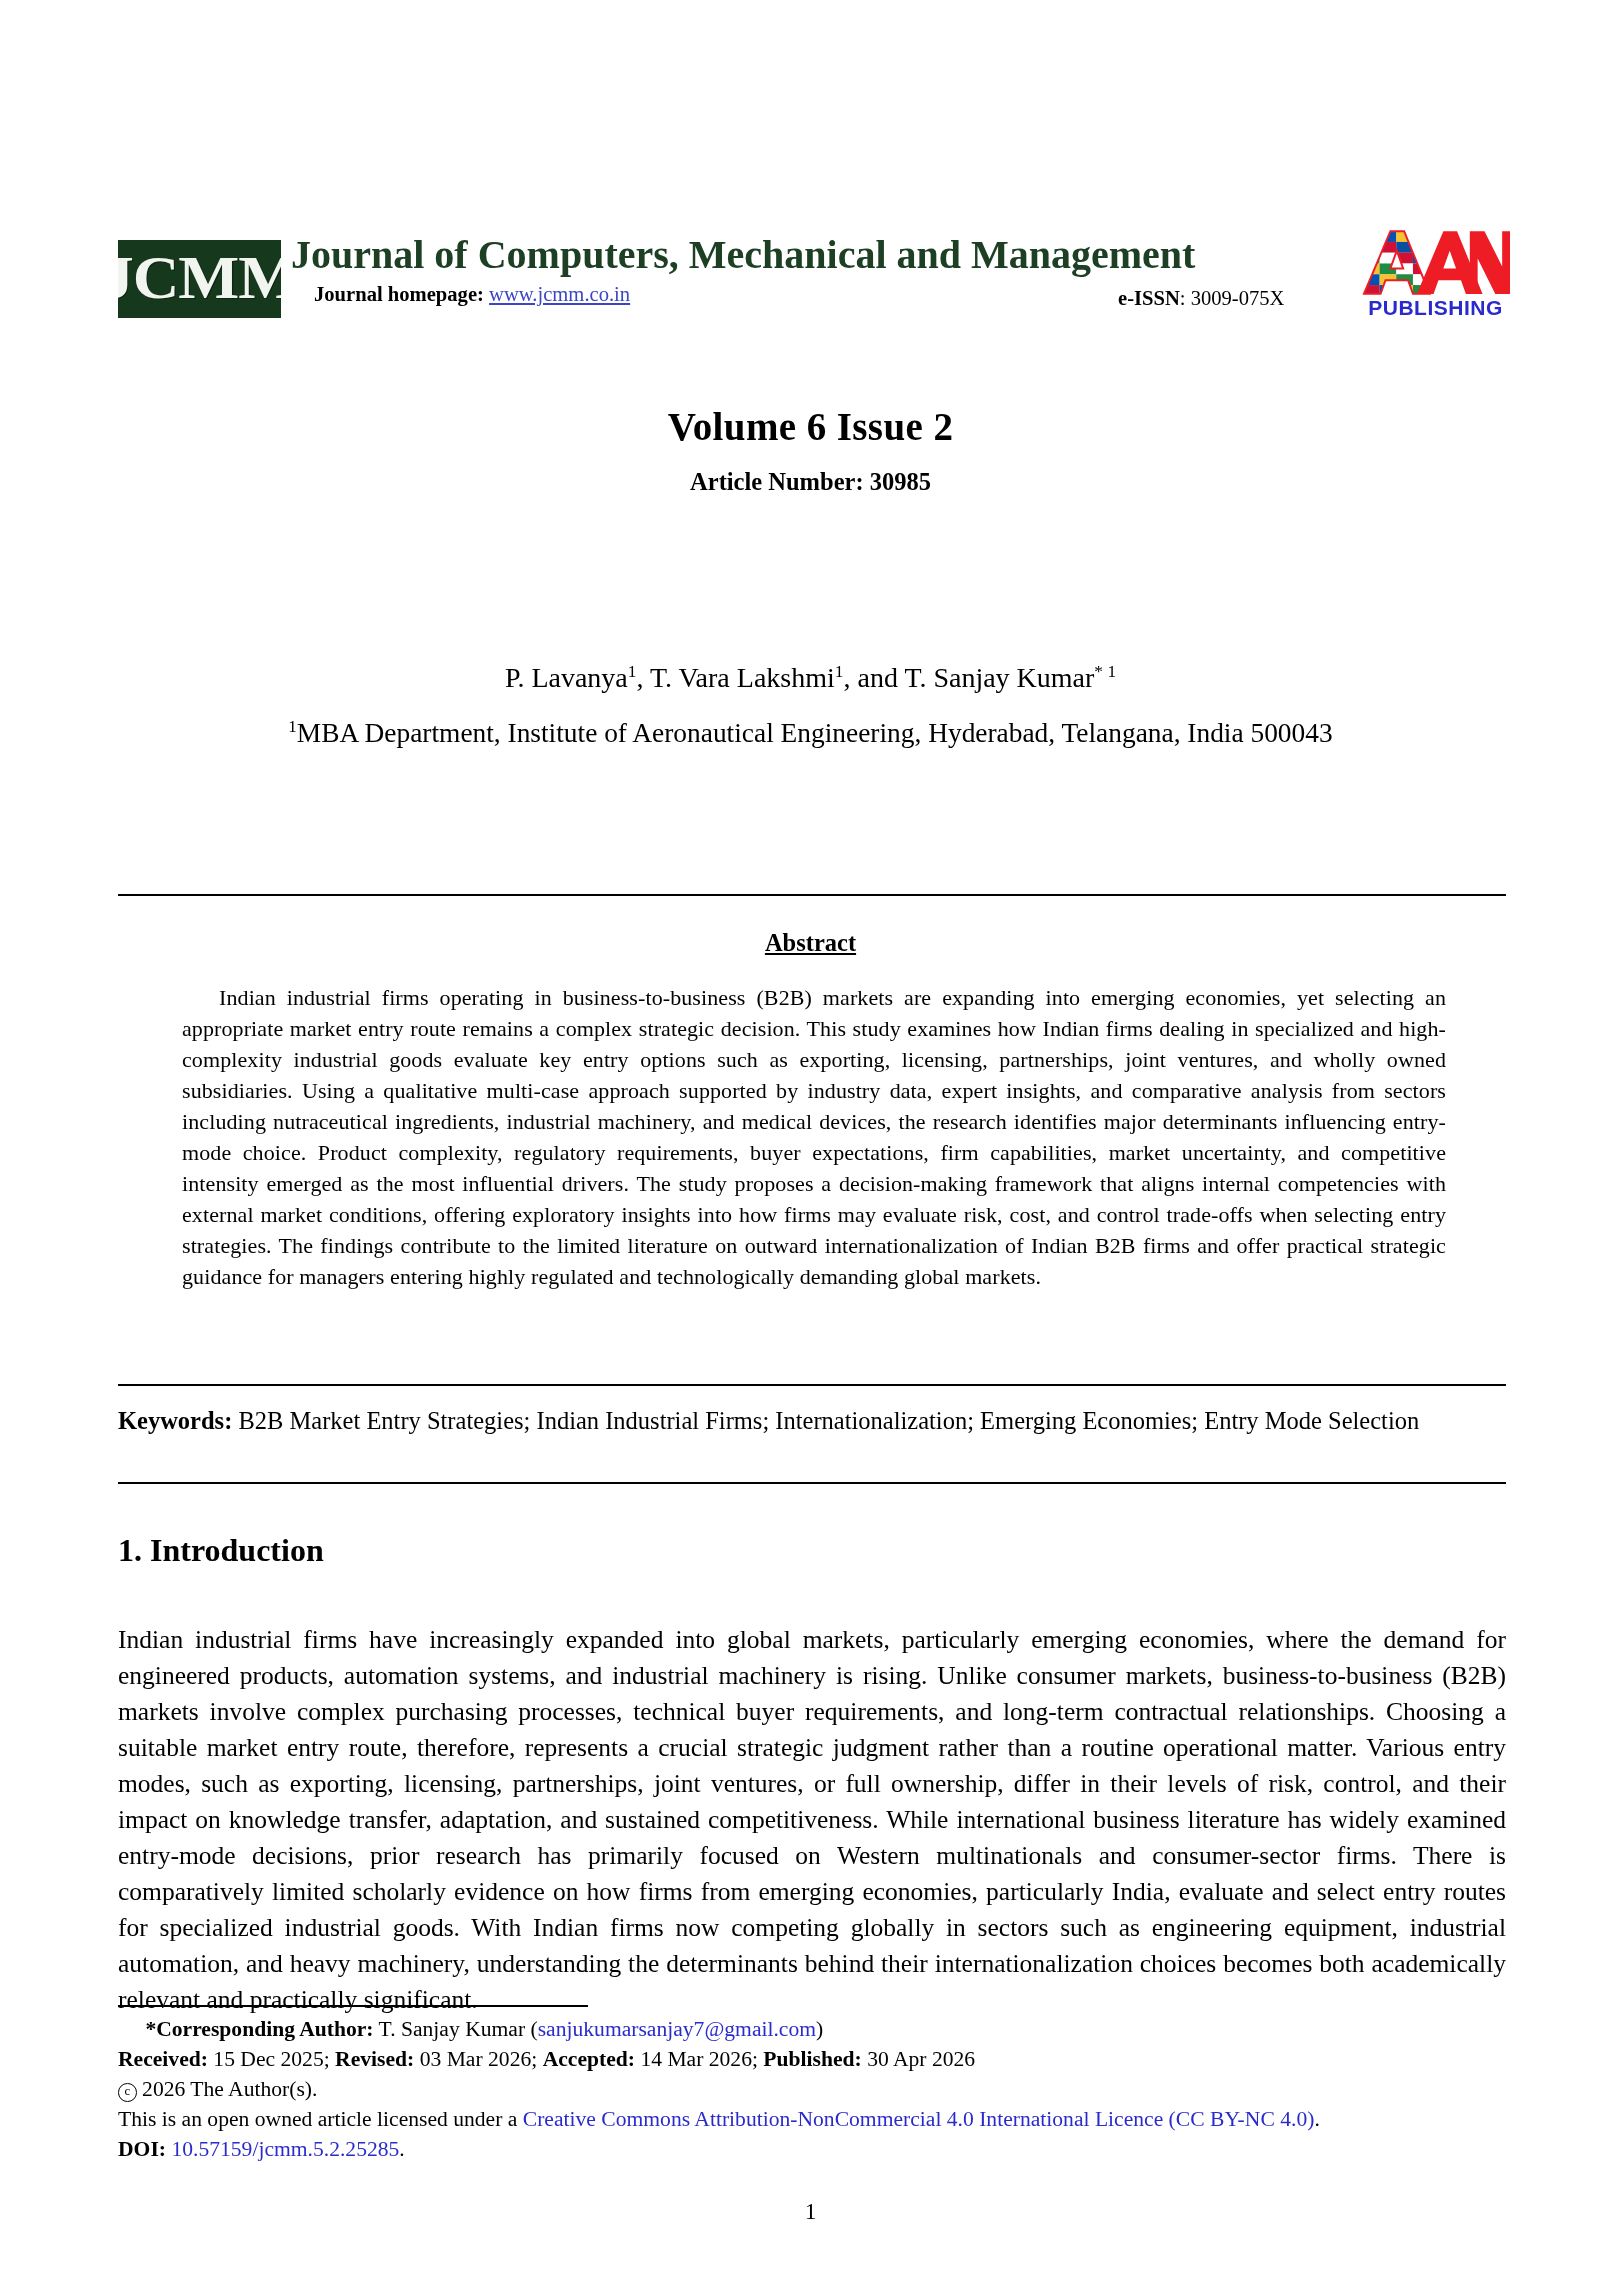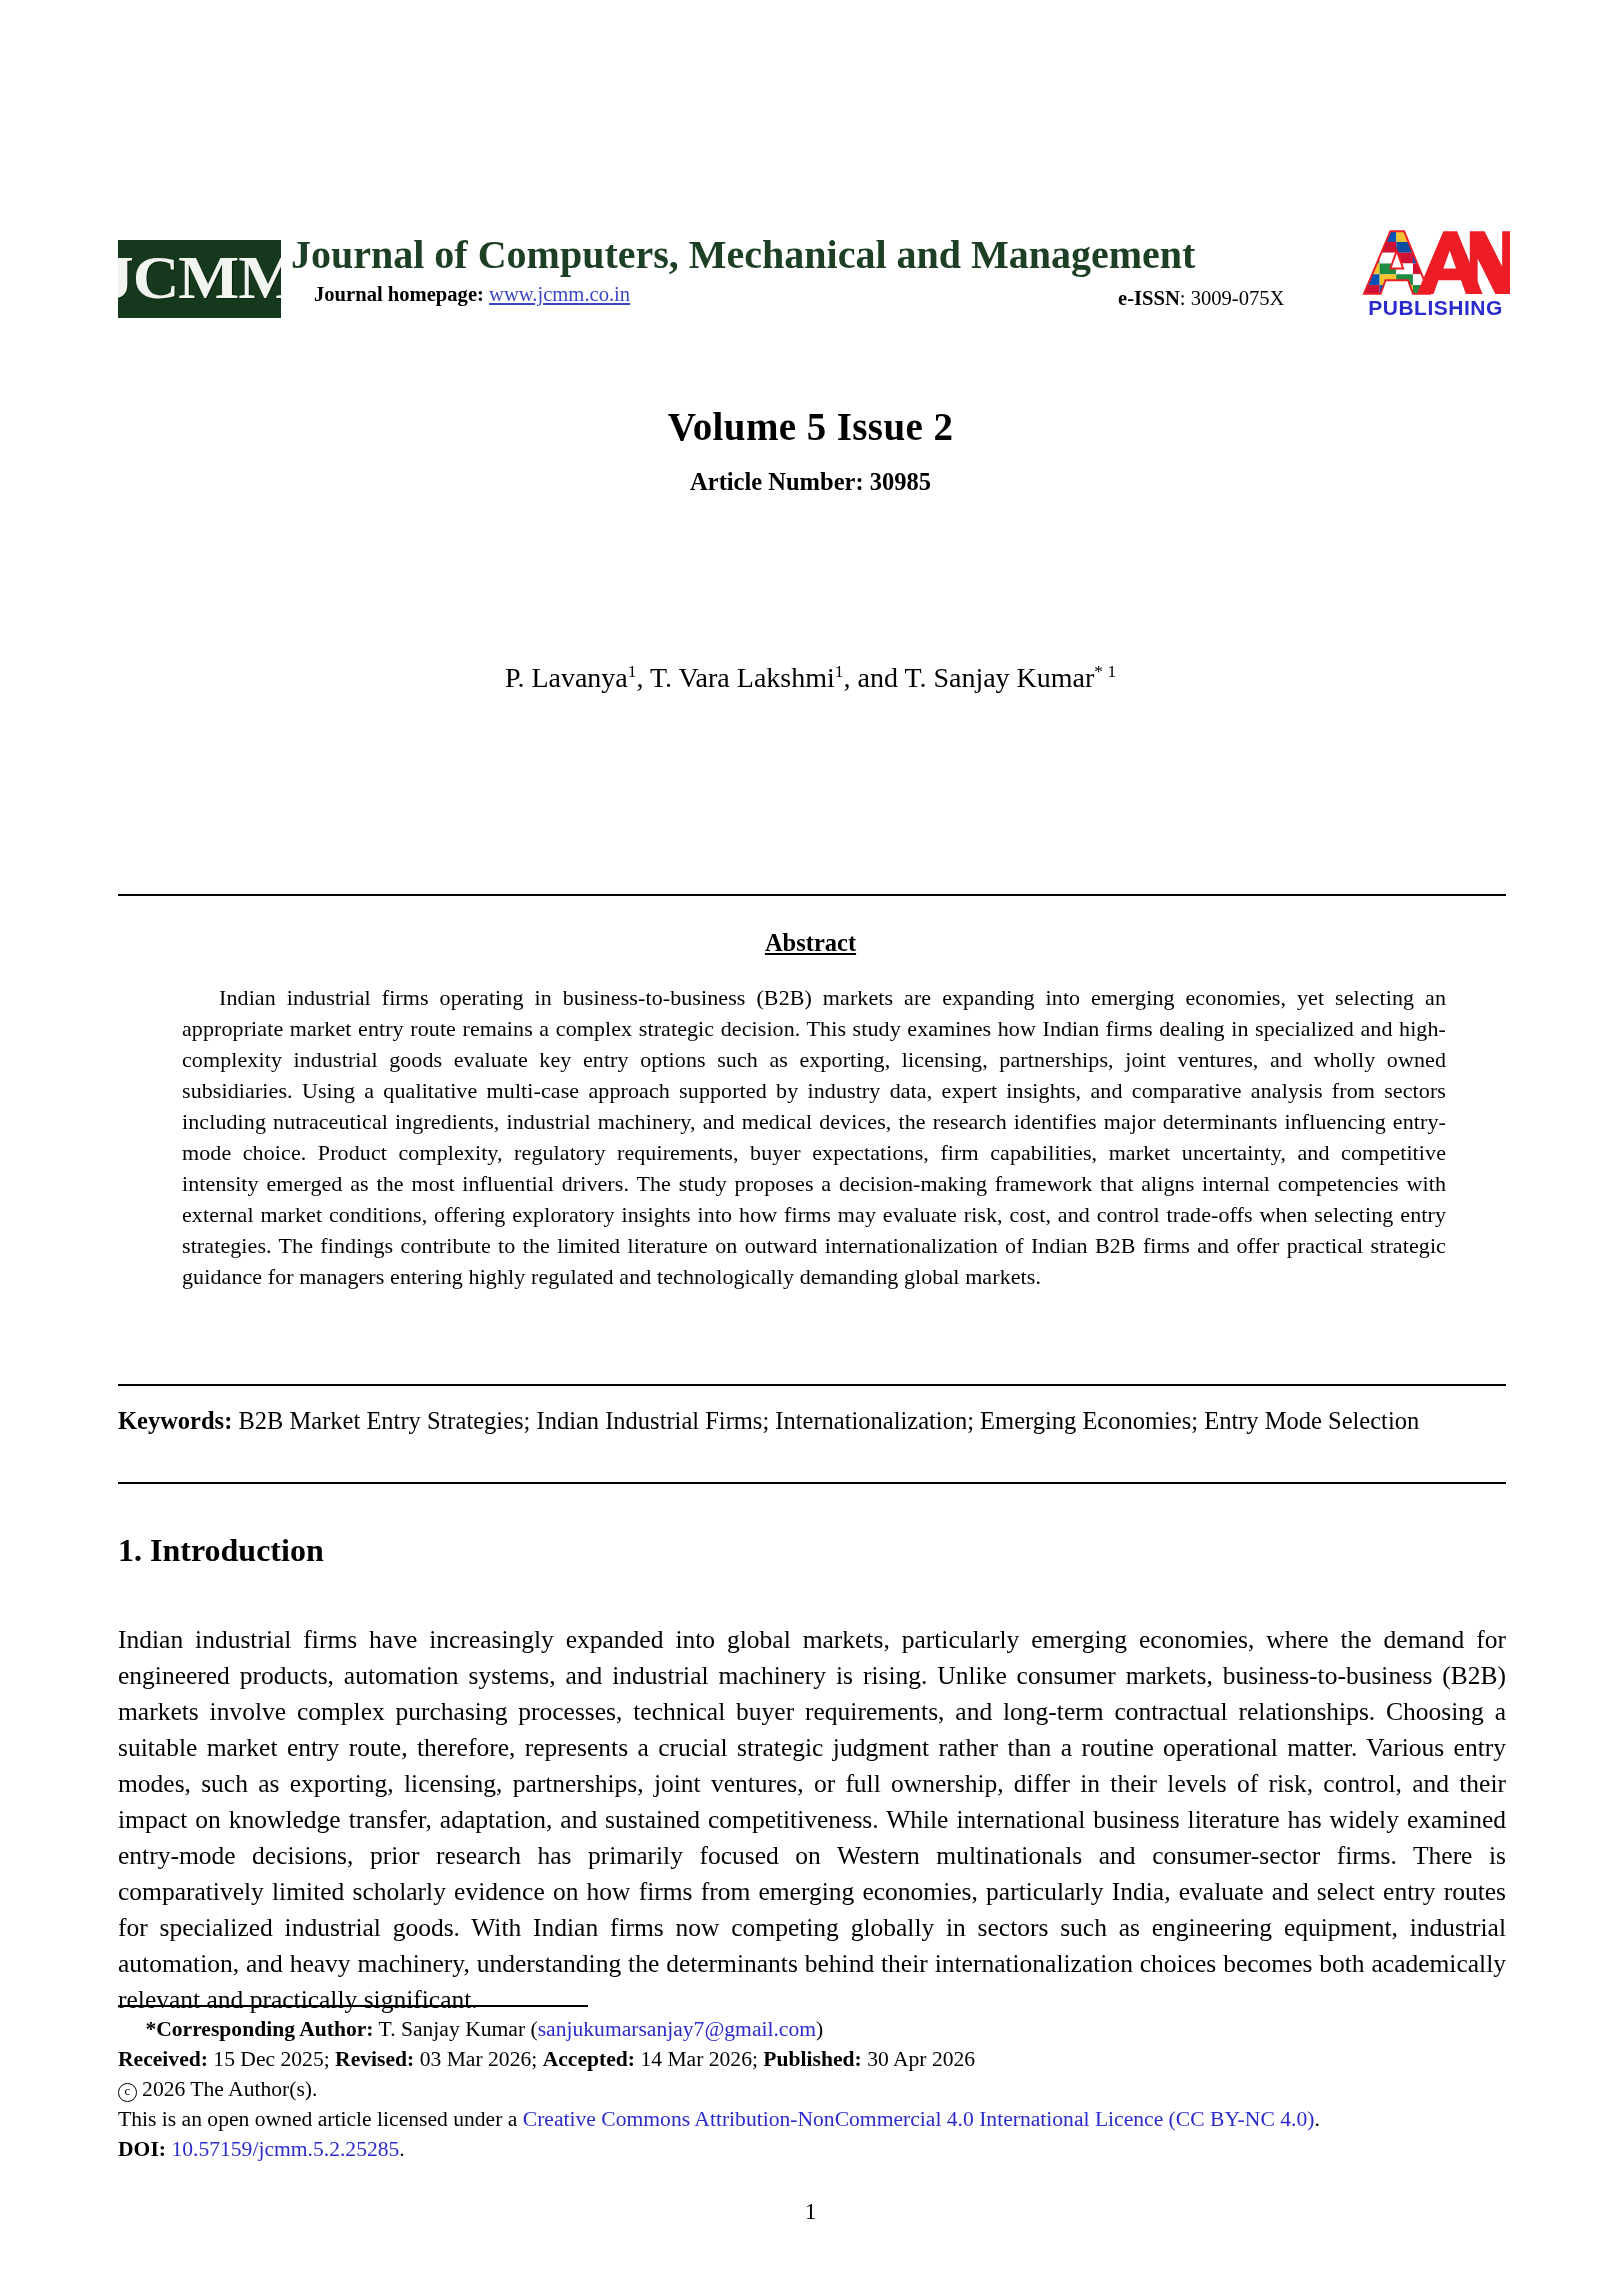--- a/index.html
+++ b/index.html
@@ -329,23 +329,24 @@
         <path d="M30 2 L44 2 L70 66 L53 66 L48 52 L25 52 L20 66 L3 66 Z M30 40 L43 40 L36.5 22 Z" fill="none" stroke="#ee1c25" stroke-width="2"></path>
 
         <path d="M84 2 L98 2 L124 66 L107 66 L102 52 L79 52 L74 66 L57 66 Z M84 40 L97 40 L90.5 22 Z" fill="#ee1c25"></path>
 
         <path d="M111 2 L126 2 L144 38 L144 2 L152 2 L152 66 L137 66 L119 30 L119 66 L111 66 Z" fill="#ee1c25"></path>
       </svg>
       <div class="aan-publishing">PUBLISHING</div>
     </div>
   </div>
 
-  <div class="volume-line">Volume 5 Issue 2</div>
+  <div class="volume-line">Volume 6 Issue 2</div>
   <div class="article-number">Article Number: 30985</div>
   <div class="authors">P. Lavanya<sup>1</sup>, T. Vara Lakshmi<sup>1</sup>, and T. Sanjay Kumar<sup>* 1</sup></div>
+  <div class="affiliation"><sup>1</sup>MBA Department, Institute of Aeronautical Engineering, Hyderabad, Telangana, India 500043</div>
 
   <div class="rule rule-top"></div>
   <div class="abstract-heading">Abstract</div>
   <div class="abstract-body">Indian industrial firms operating in business-to-business (B2B) markets are expanding into emerging economies, yet selecting an appropriate market entry route remains a complex strategic decision. This study examines how Indian firms dealing in specialized and high-complexity industrial goods evaluate key entry options such as exporting, licensing, partnerships, joint ventures, and wholly owned subsidiaries. Using a qualitative multi-case approach supported by industry data, expert insights, and comparative analysis from sectors including nutraceutical ingredients, industrial machinery, and medical devices, the research identifies major determinants influencing entry-mode choice. Product complexity, regulatory requirements, buyer expectations, firm capabilities, market uncertainty, and competitive intensity emerged as the most influential drivers. The study proposes a decision-making framework that aligns internal competencies with external market conditions, offering exploratory insights into how firms may evaluate risk, cost, and control trade-offs when selecting entry strategies. The findings contribute to the limited literature on outward internationalization of Indian B2B firms and offer practical strategic guidance for managers entering highly regulated and technologically demanding global markets.</div>
   <div class="rule rule-mid"></div>
 
   <div class="keywords">
     <b>Keywords:</b>
     <span>B2B Market Entry Strategies; Indian Industrial Firms; Internationalization; Emerging Economies; Entry Mode Selection</span>
   </div>

